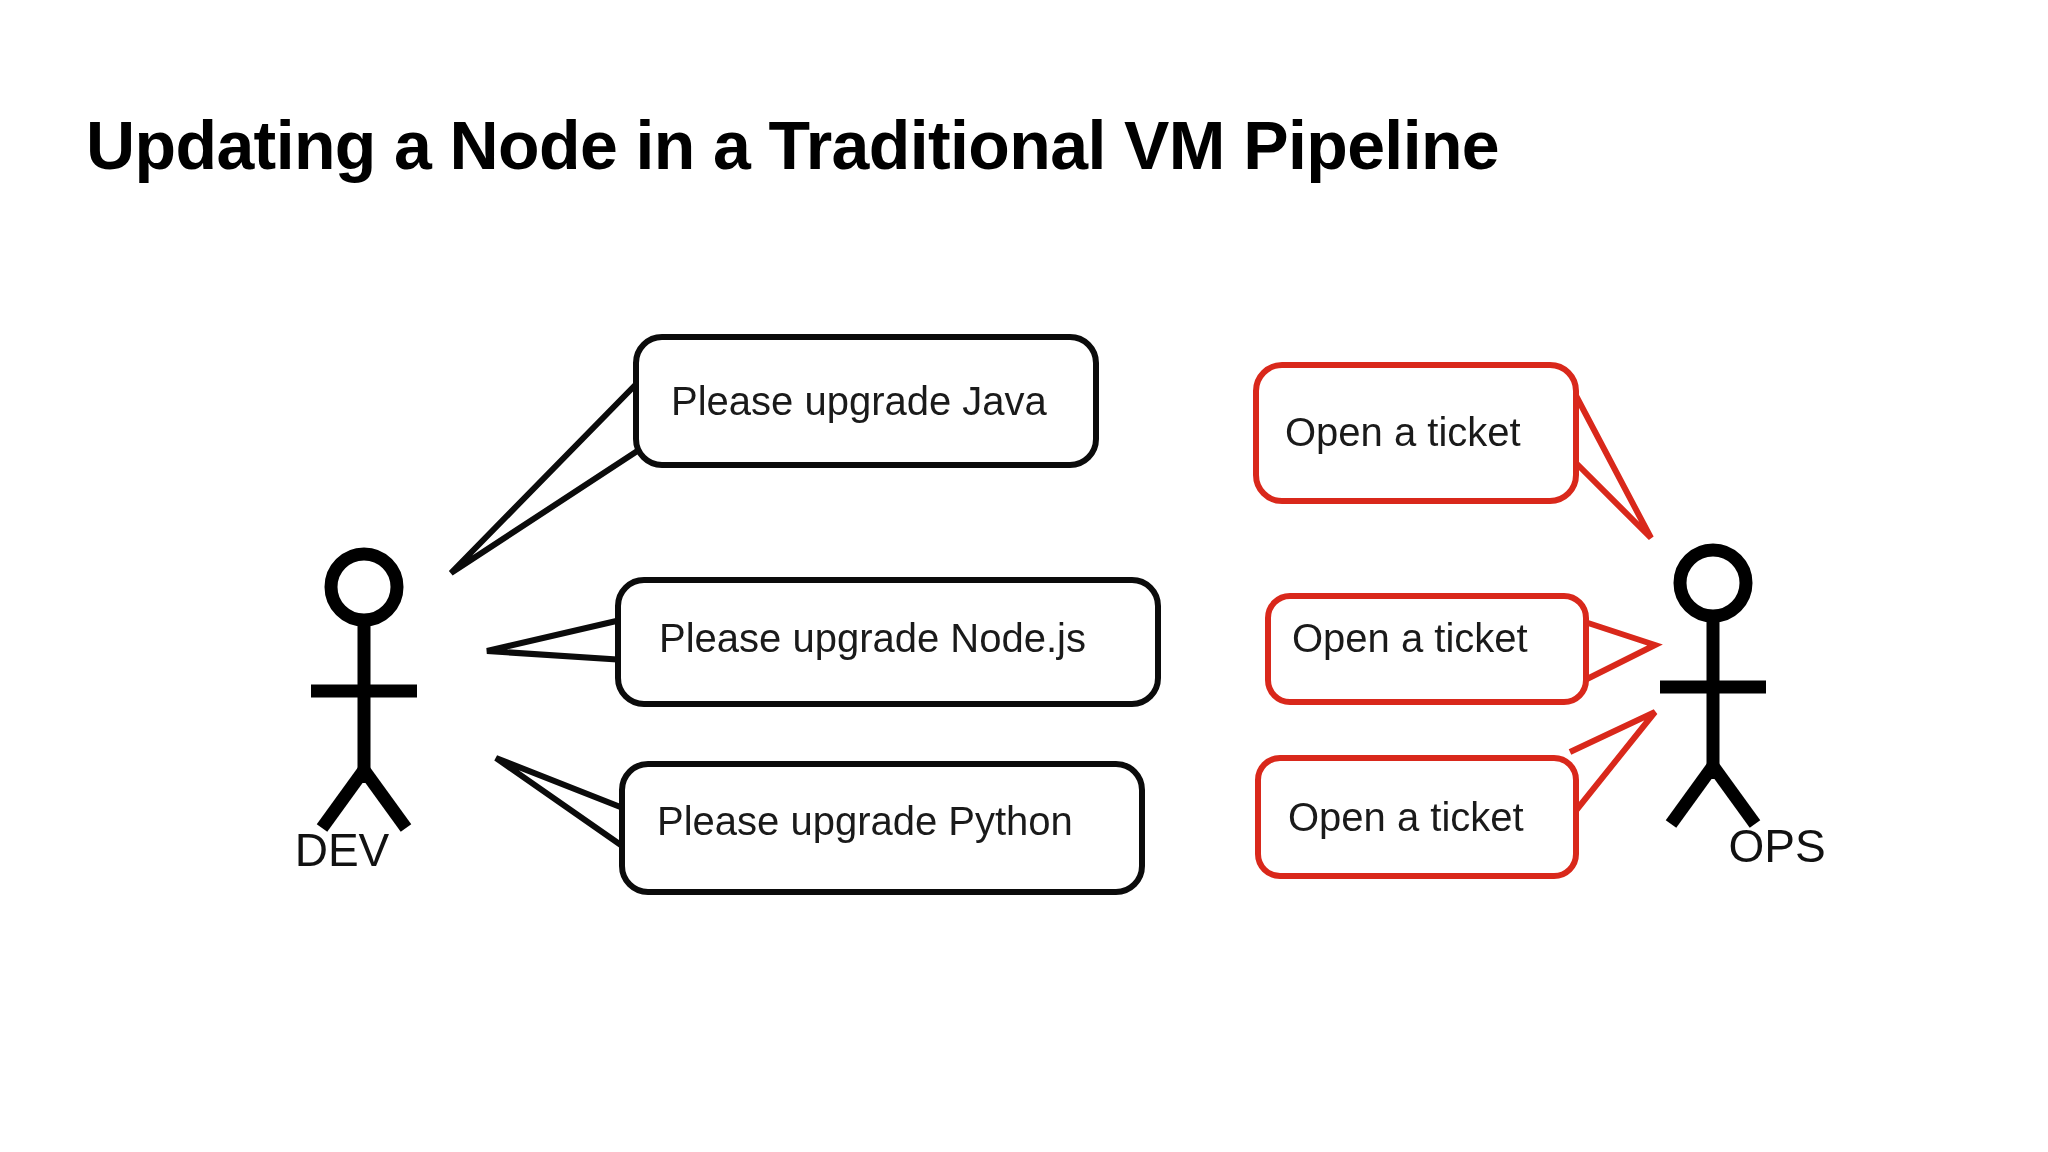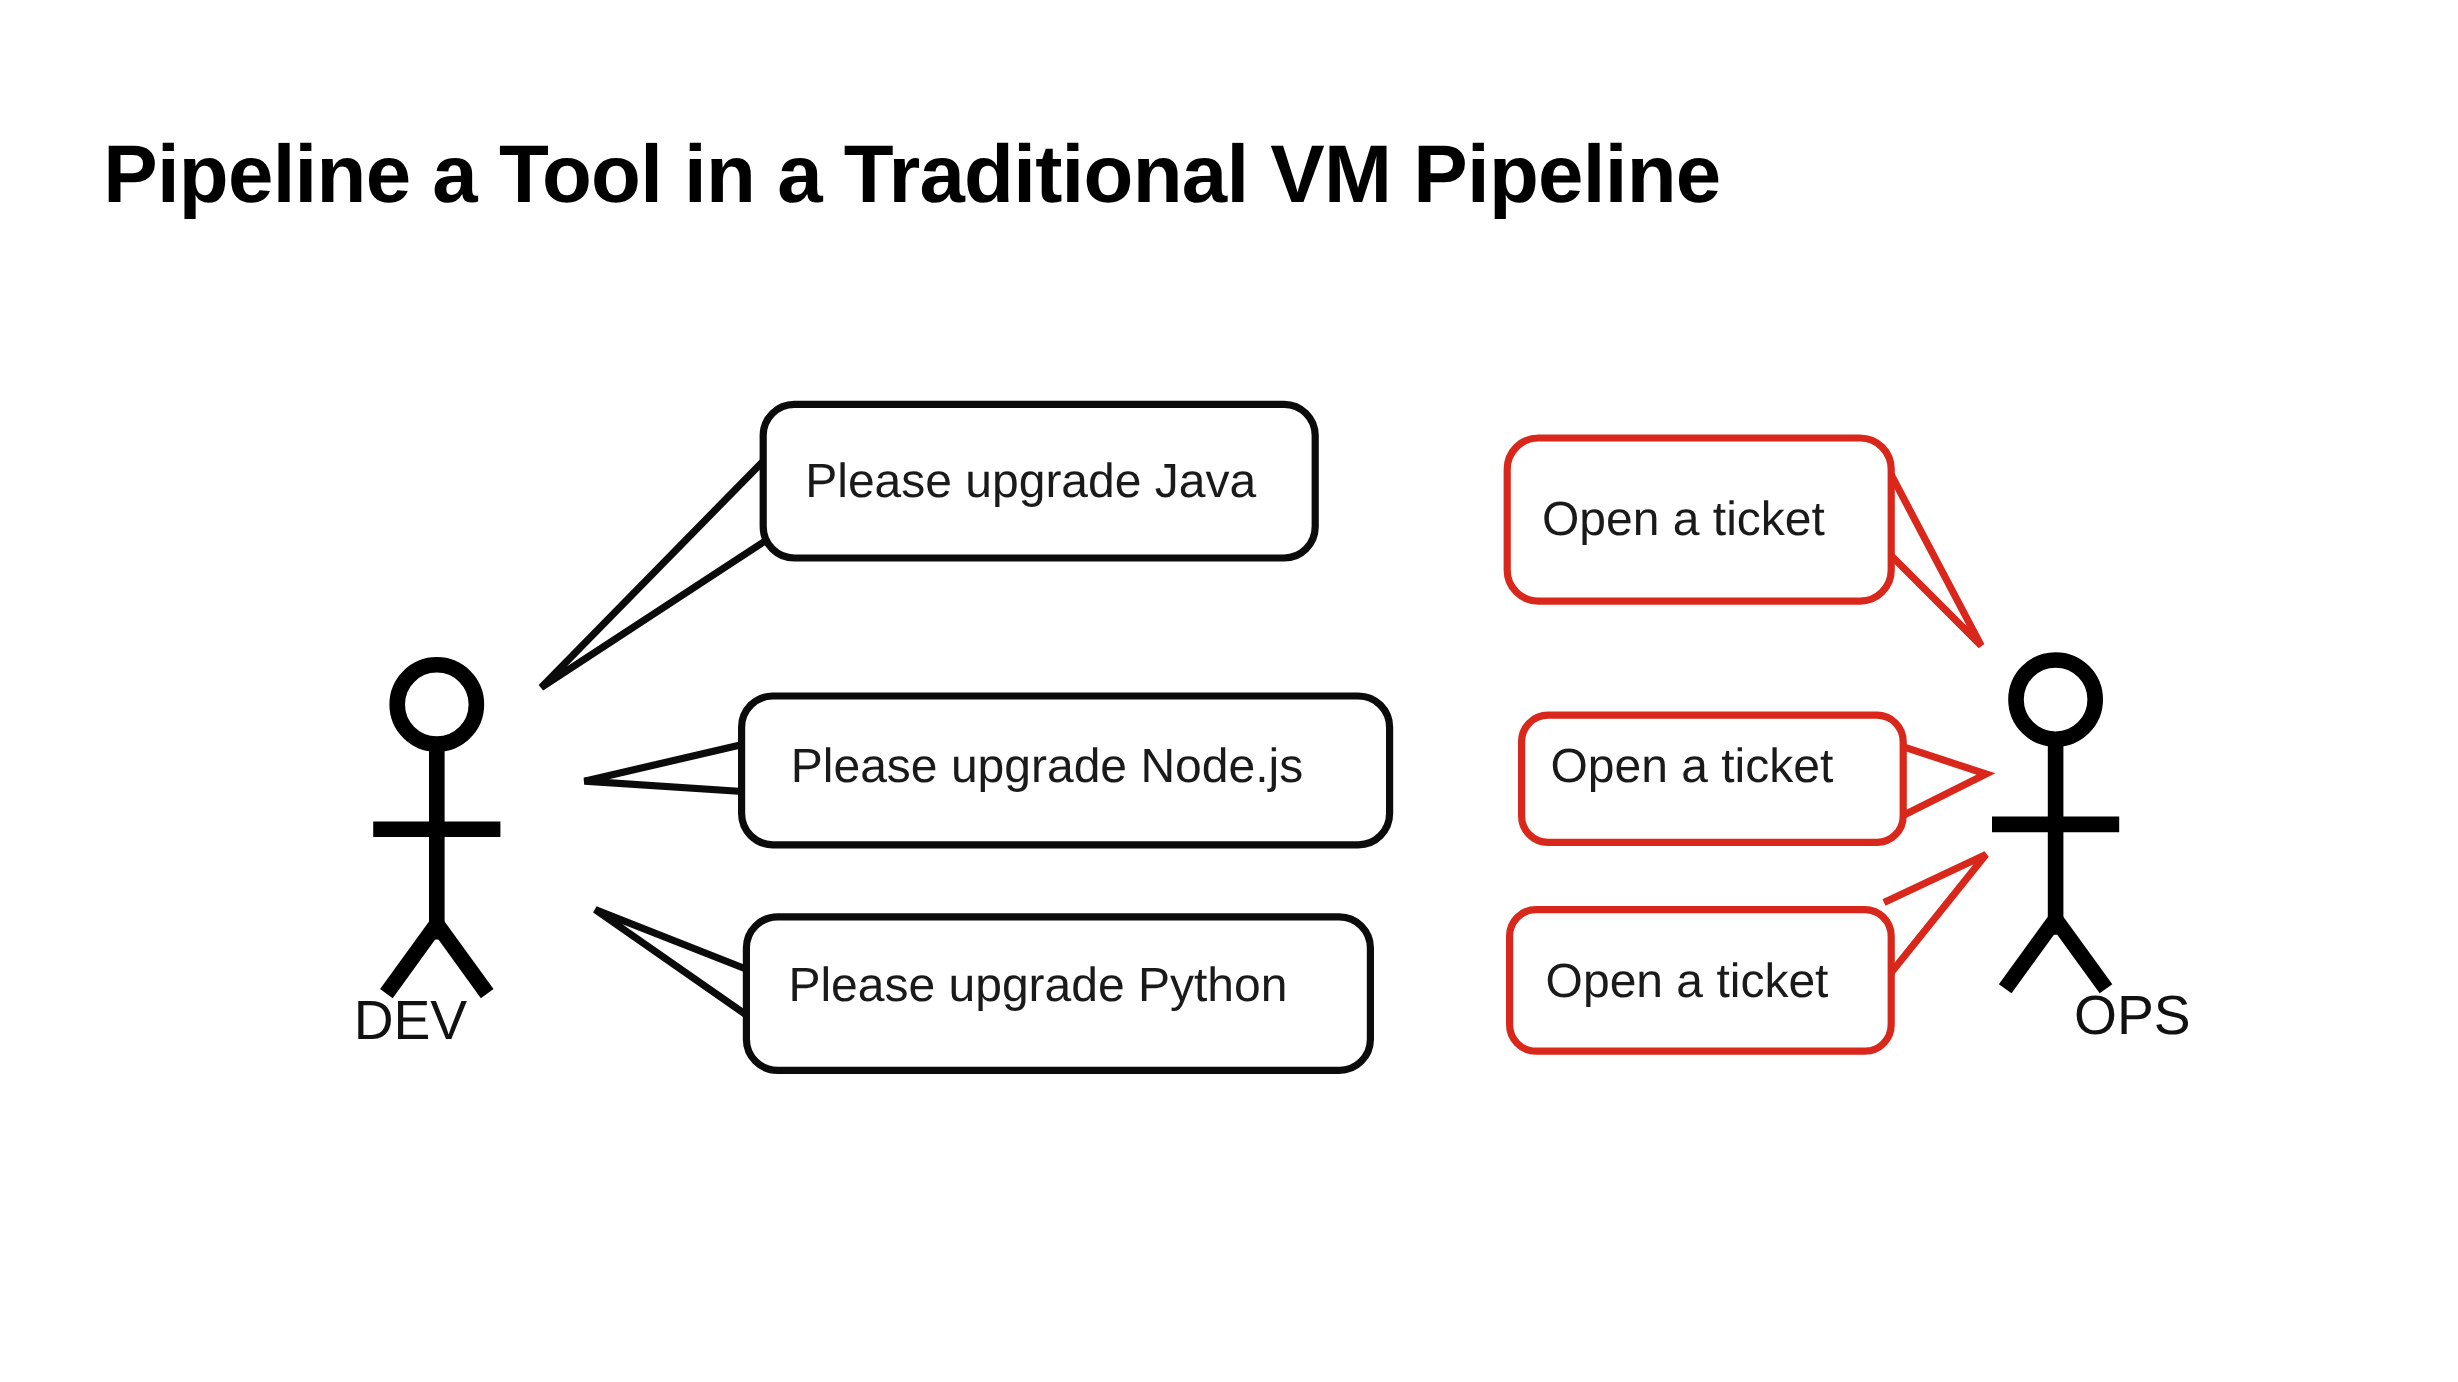--- a/index.html
+++ b/index.html
@@ -85,21 +85,21 @@
     fill: none;
     stroke: #000000;
     stroke-width: 13;
   }
 </style>
 </head>
 <body>
 
 <div id="slide">
 
-  <div id="slide-title">Pipeline a Tool in a Traditional VM Pipeline</div>
+  <div id="slide-title">Updating a Node in a Traditional VM Pipeline</div>
 
   <svg id="diagram" viewBox="0 0 2048 1152" xmlns="http://www.w3.org/2000/svg">
 
     <g>
       <circle class="figure-head" cx="364" cy="587" r="33"></circle>
       <line class="figure-stroke" x1="364" y1="620" x2="364" y2="783"></line>
       <line class="figure-stroke" x1="311" y1="691" x2="417" y2="691"></line>
       <line class="figure-stroke" x1="364" y1="770" x2="322" y2="828"></line>
       <line class="figure-stroke" x1="364" y1="770" x2="406" y2="828"></line>
       <text class="actor-label" x="342" y="866">DEV</text>

